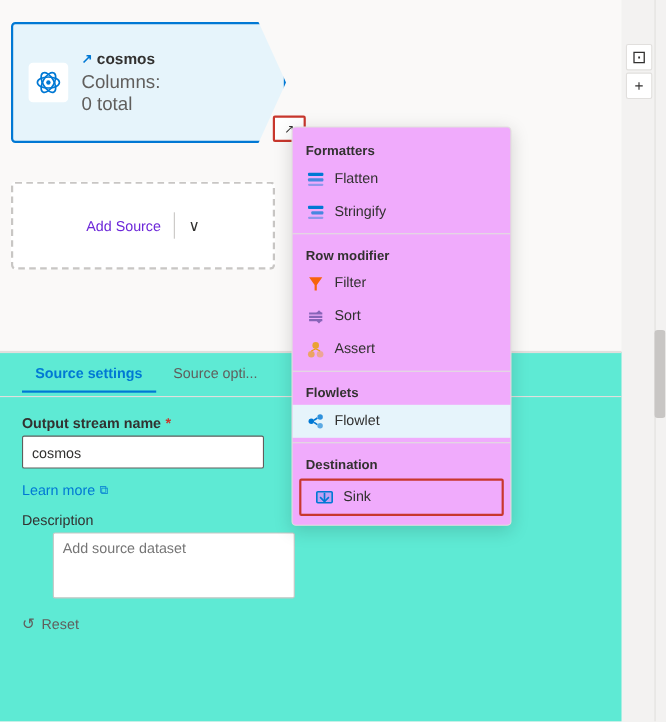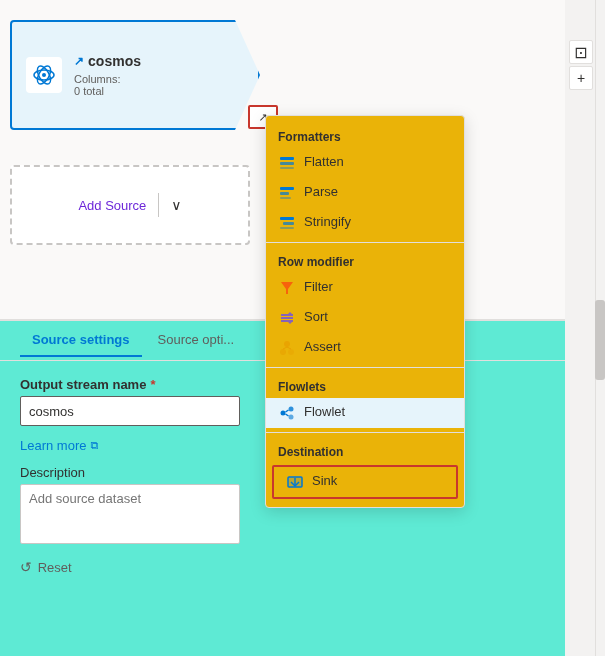--- a/index.html
+++ b/index.html
@@ -56,21 +56,21 @@
     .cosmos-info {}
     .cosmos-title {
       font-size: 14px;
       font-weight: 600;
       color: #323130;
       display: flex;
       align-items: center;
       gap: 4px;
     }
     .cosmos-meta {
-      font-size: 11px;
+      font-size: 17px;
       color: #605e5c;
       margin-top: 4px;
     }
 
     
     .transform-btn {
       position: absolute;
       top: 105px;
       left: 248px;
       width: 30px;
@@ -200,41 +200,42 @@
       width: 220px;
       height: 60px;
       border: 1px solid #c8c6c4;
       border-radius: 2px;
       padding: 6px 8px;
       font-size: 13px;
       font-family: 'Segoe UI', Arial, sans-serif;
       color: #a19f9d;
       resize: none;
       outline: none;
+      margin-left: 28px;
     }
     .reset-row {
       display: flex;
       align-items: center;
       gap: 6px;
       color: #605e5c;
       font-size: 13px;
       margin-top: 8px;
       cursor: pointer;
     }
     .reset-icon {
       font-size: 14px;
     }
 
     
     .dropdown-menu {
       position: absolute;
       top: 115px;
       left: 265px;
       width: 200px;
-      background: #eab308;
+      background: #f0abfc;
       border: 1px solid #e1dfdd;
       border-radius: 4px;
       box-shadow: 0 4px 16px rgba(0,0,0,0.15);
       z-index: 100;
       padding: 6px 0;
     }
     .menu-section-title {
       font-size: 12px;
       font-weight: 700;
       color: #323130;
@@ -397,30 +398,20 @@
     <div class="menu-icon">
       <svg width="16" height="16" viewBox="0 0 16 16">
         <rect x="1" y="2" width="14" height="3" rx="1" fill="#0078d4"></rect>
         <rect x="1" y="7" width="14" height="3" rx="1" fill="#0078d4" opacity="0.7"></rect>
         <rect x="1" y="12" width="14" height="2" rx="1" fill="#0078d4" opacity="0.4"></rect>
       </svg>
     </div>
     <span>Flatten</span>
   </div>
 
-  <div class="menu-item">
-    <div class="menu-icon">
-      <svg width="16" height="16" viewBox="0 0 16 16">
-        <rect x="1" y="2" width="14" height="3" rx="1" fill="#0078d4"></rect>
-        <rect x="1" y="7" width="9" height="3" rx="1" fill="#0078d4" opacity="0.7"></rect>
-        <rect x="1" y="12" width="11" height="2" rx="1" fill="#0078d4" opacity="0.4"></rect>
-      </svg>
-    </div>
-    <span>Parse</span>
-  </div>
 
   <div class="menu-item">
     <div class="menu-icon">
       <svg width="16" height="16" viewBox="0 0 16 16">
         <rect x="1" y="2" width="14" height="3" rx="1" fill="#0078d4"></rect>
         <rect x="4" y="7" width="11" height="3" rx="1" fill="#0078d4" opacity="0.7"></rect>
         <rect x="1" y="12" width="14" height="2" rx="1" fill="#0078d4" opacity="0.4"></rect>
       </svg>
     </div>
     <span>Stringify</span>

